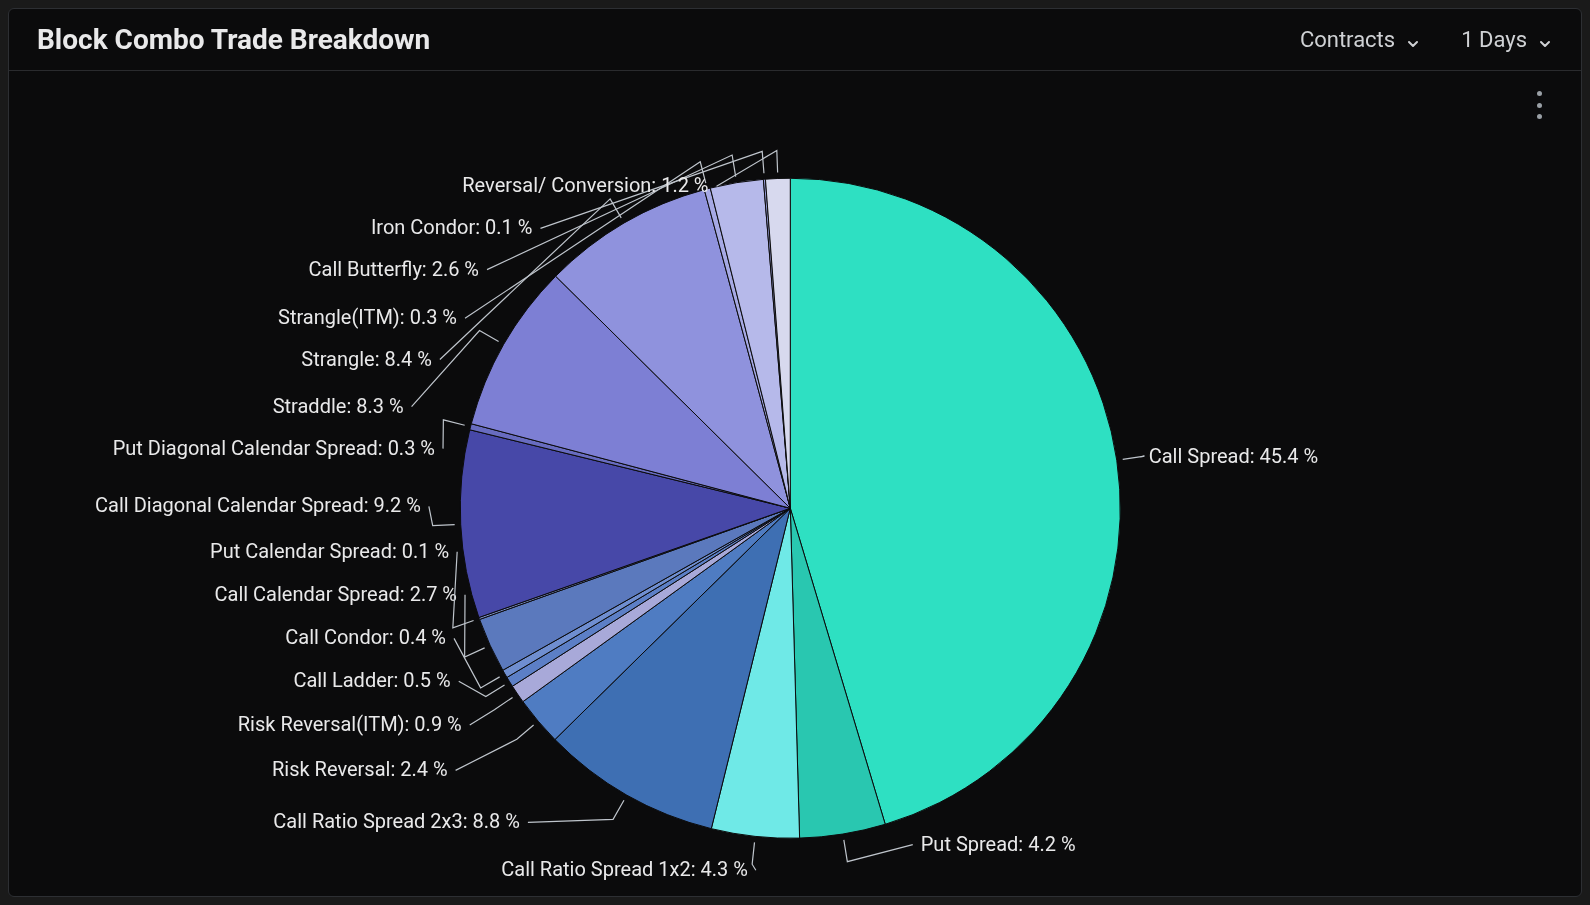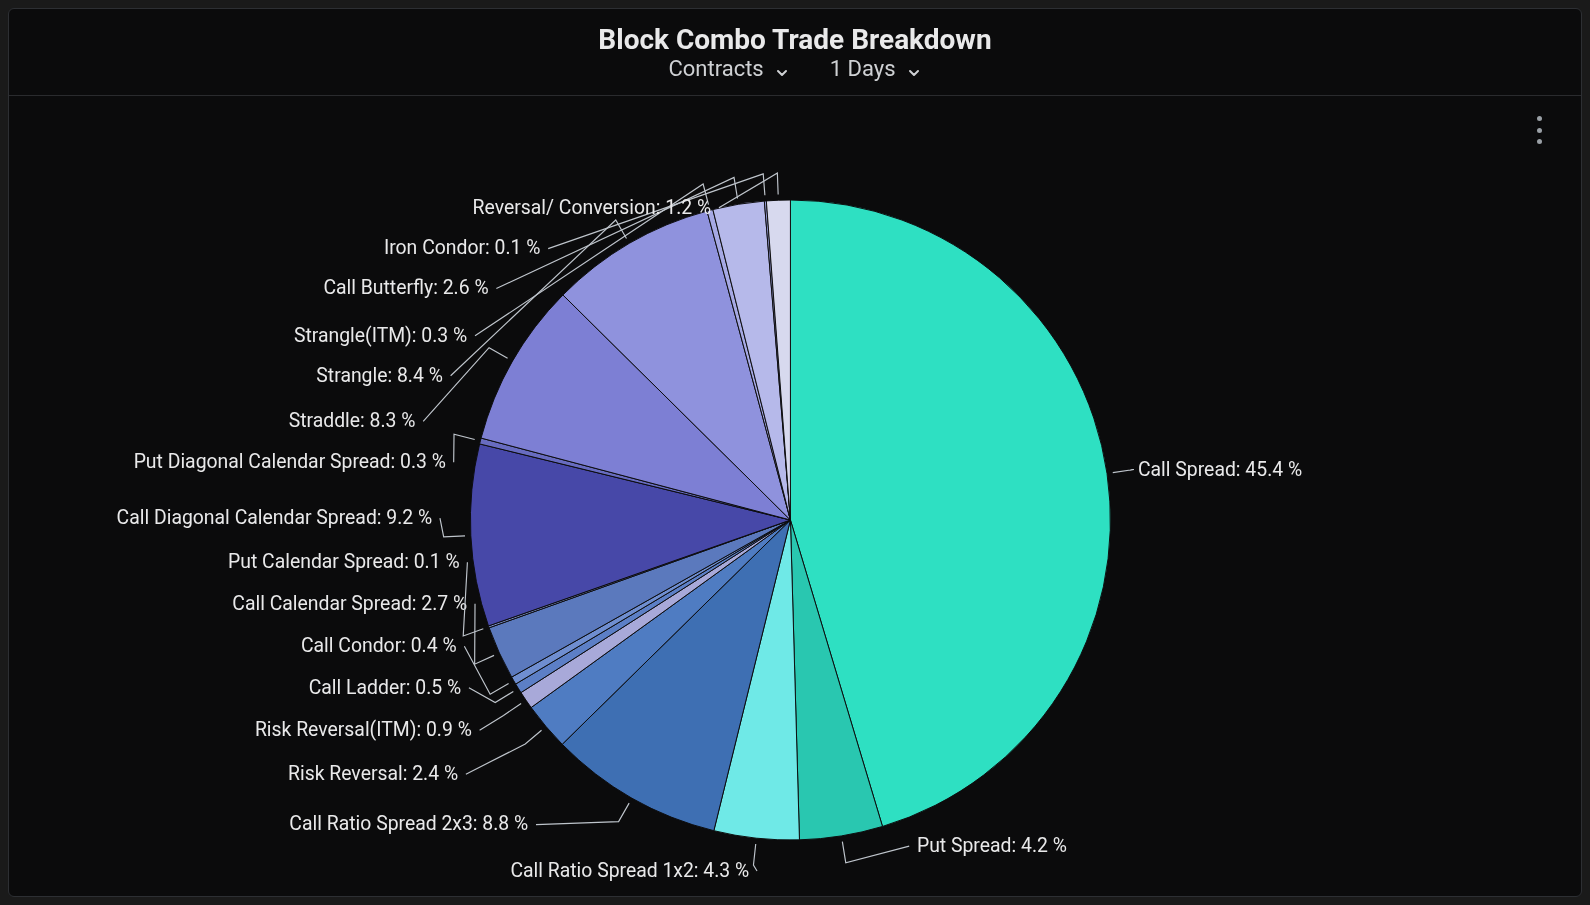--- a/index.html
+++ b/index.html
@@ -22,21 +22,20 @@
     border-radius: 6px;
     display: flex;
     flex-direction: column;
   }
   .header {
     display: flex;
     align-items: center;
     justify-content: space-between;
     padding: 14px 28px 14px 28px;
     border-bottom: 1px solid #2a2b2e;
-    flex-direction: column;
   }
   .title {
     font-size: 28px;
     font-weight: 700;
     color: #e9e9ea;
   }
   .controls {
     display: flex;
     gap: 40px;
     align-items: center;

